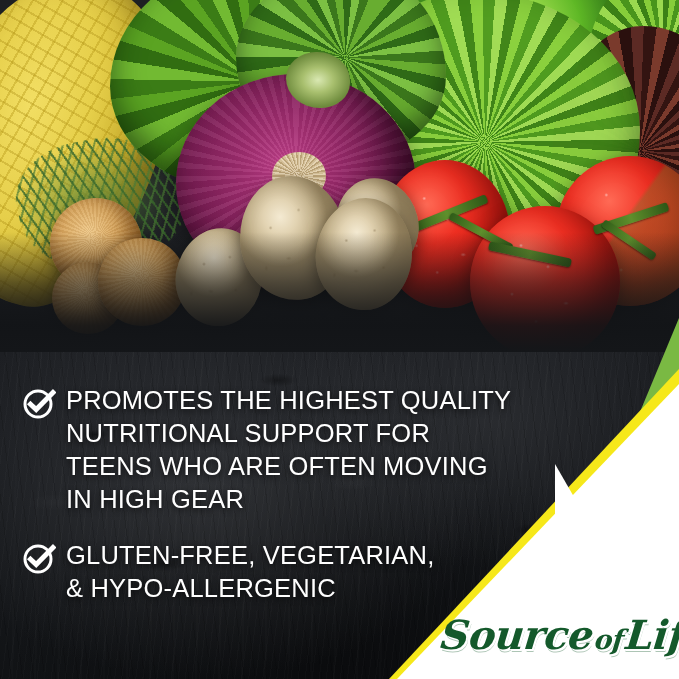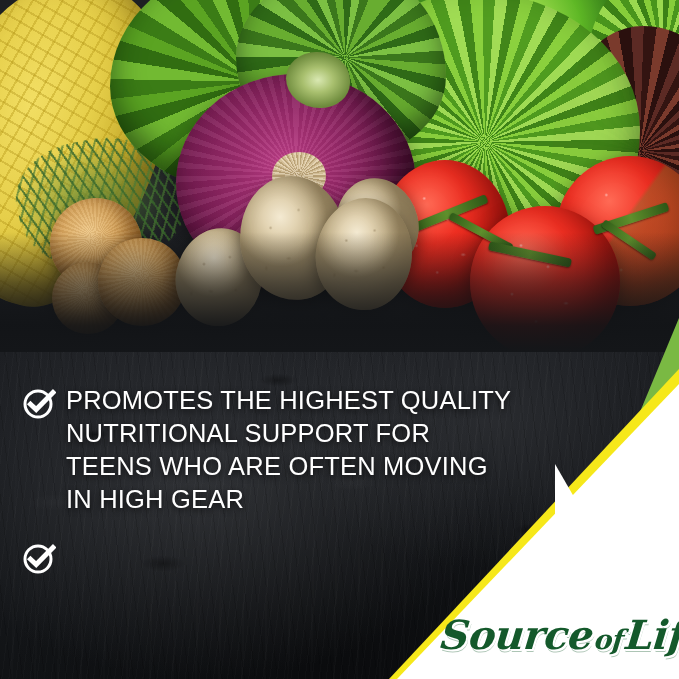--- a/index.html
+++ b/index.html
@@ -427,20 +427,22 @@
 IN HIGH GEAR</span>
     </div>
 
     <div class="bullet-row">
       <span class="check-icon">
         <svg viewBox="0 0 34 34" xmlns="http://www.w3.org/2000/svg">
           <circle cx="16" cy="18" r="13" fill="none" stroke="#ffffff" stroke-width="3"></circle>
           <path d="M8.5 18.2 L14.2 23.6 L31 6.6" fill="none" stroke="#ffffff" stroke-width="5" stroke-linecap="square" stroke-linejoin="miter"></path>
         </svg>
       </span>
+      <span class="bullet-text">GLUTEN-FREE, VEGETARIAN,
+&amp; HYPO-ALLERGENIC</span>
     </div>
 
   </div>
 
   <div class="corner-green"></div>
   <div class="corner-yellow"></div>
   <div class="corner-white"></div>
   <div class="corner-white-right"></div>
 
   <div class="logo">

